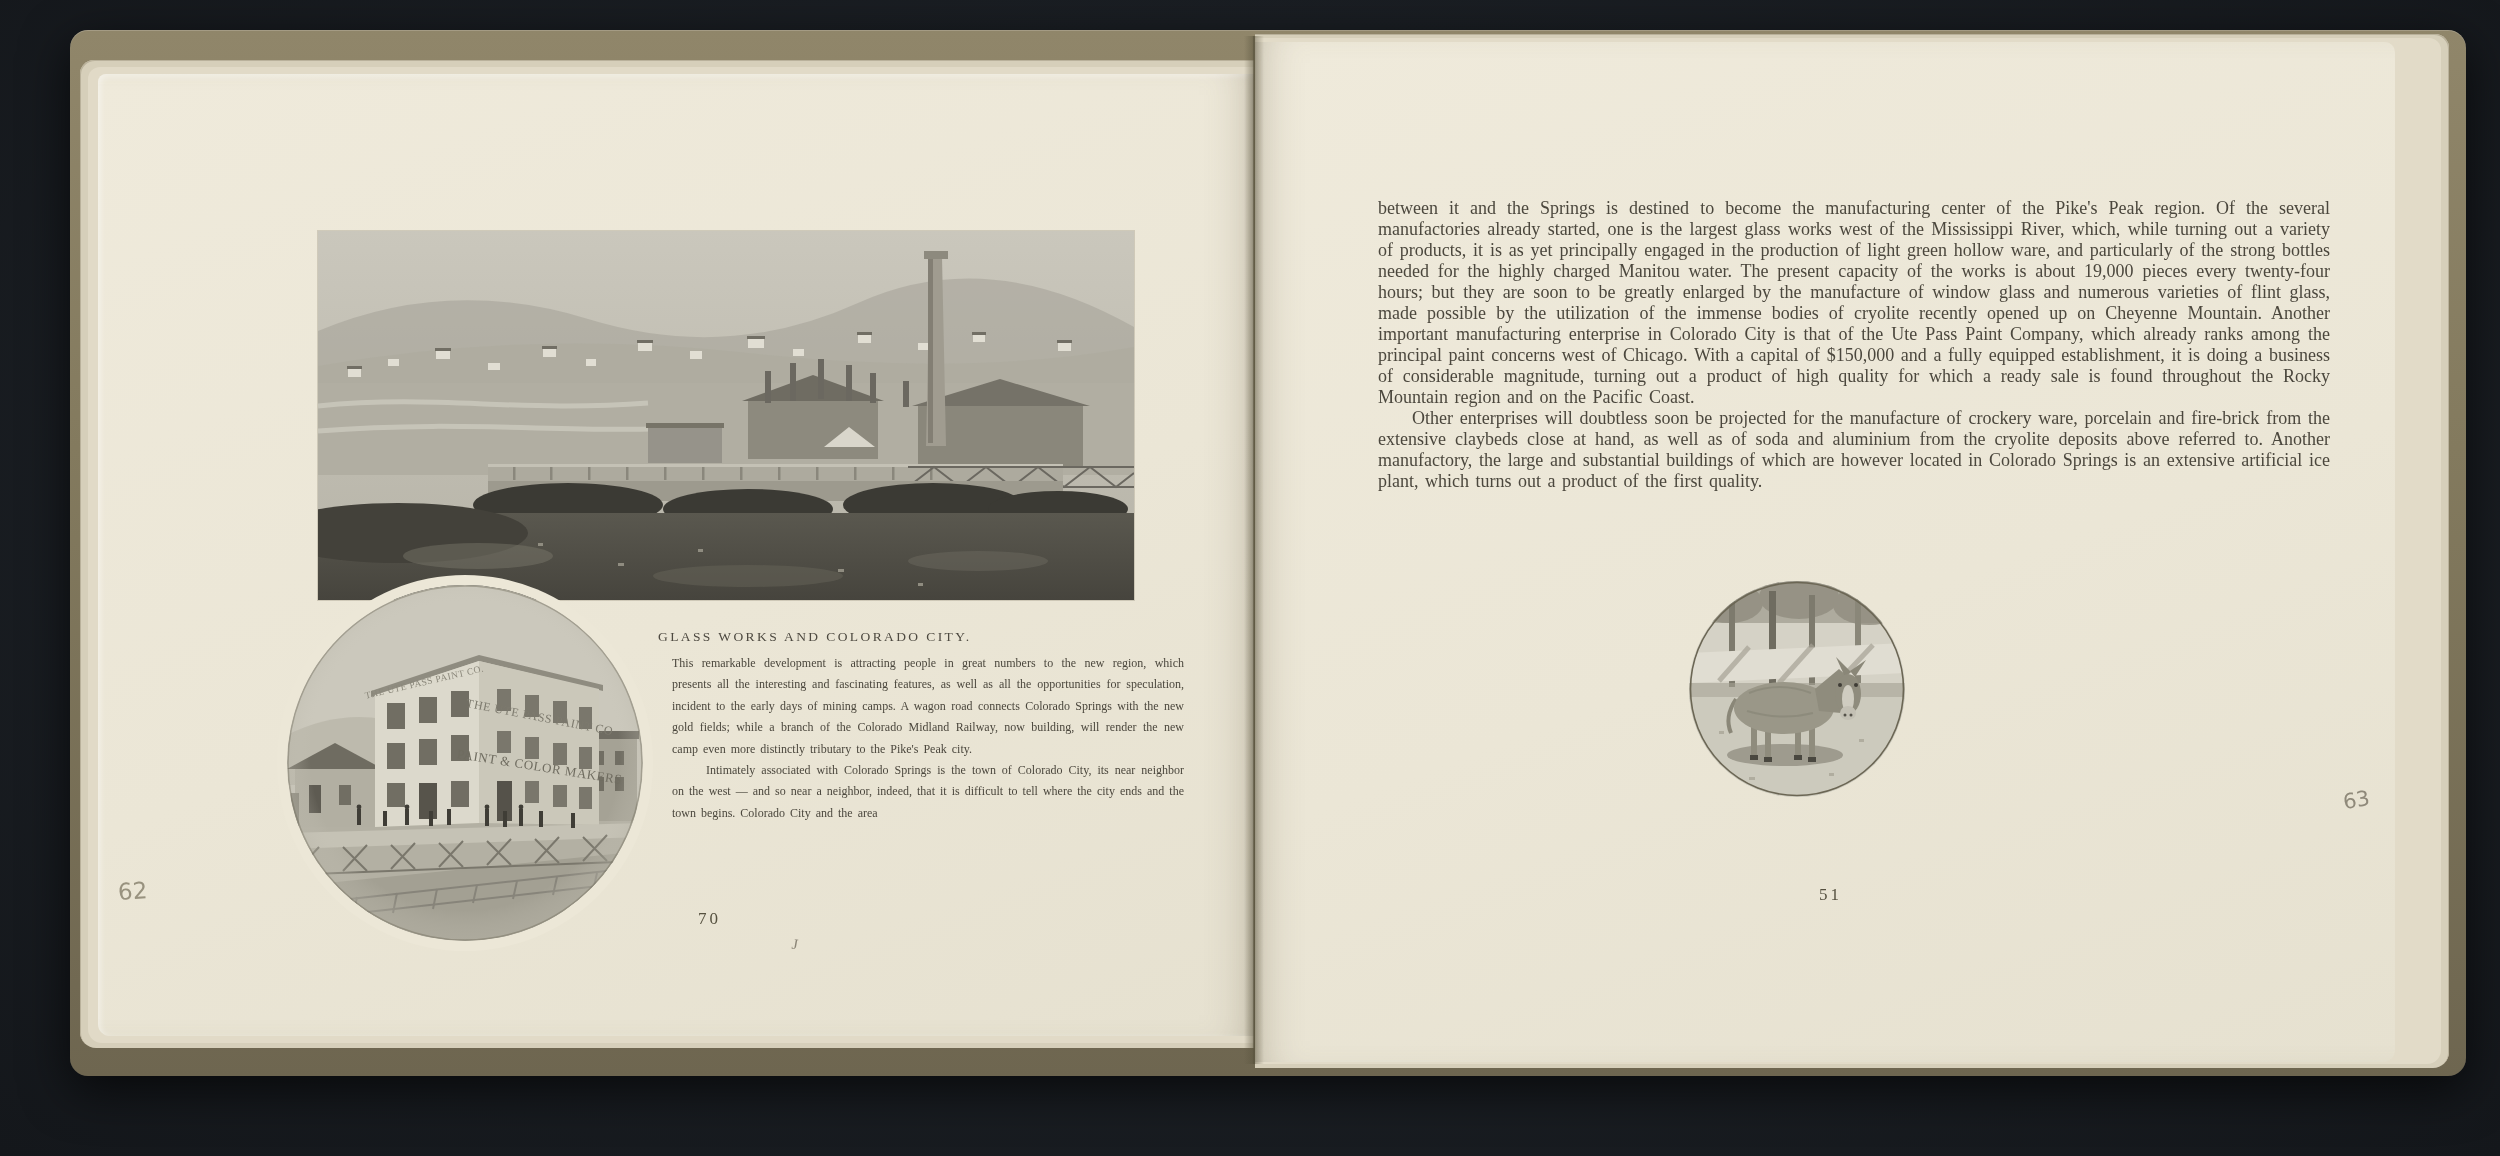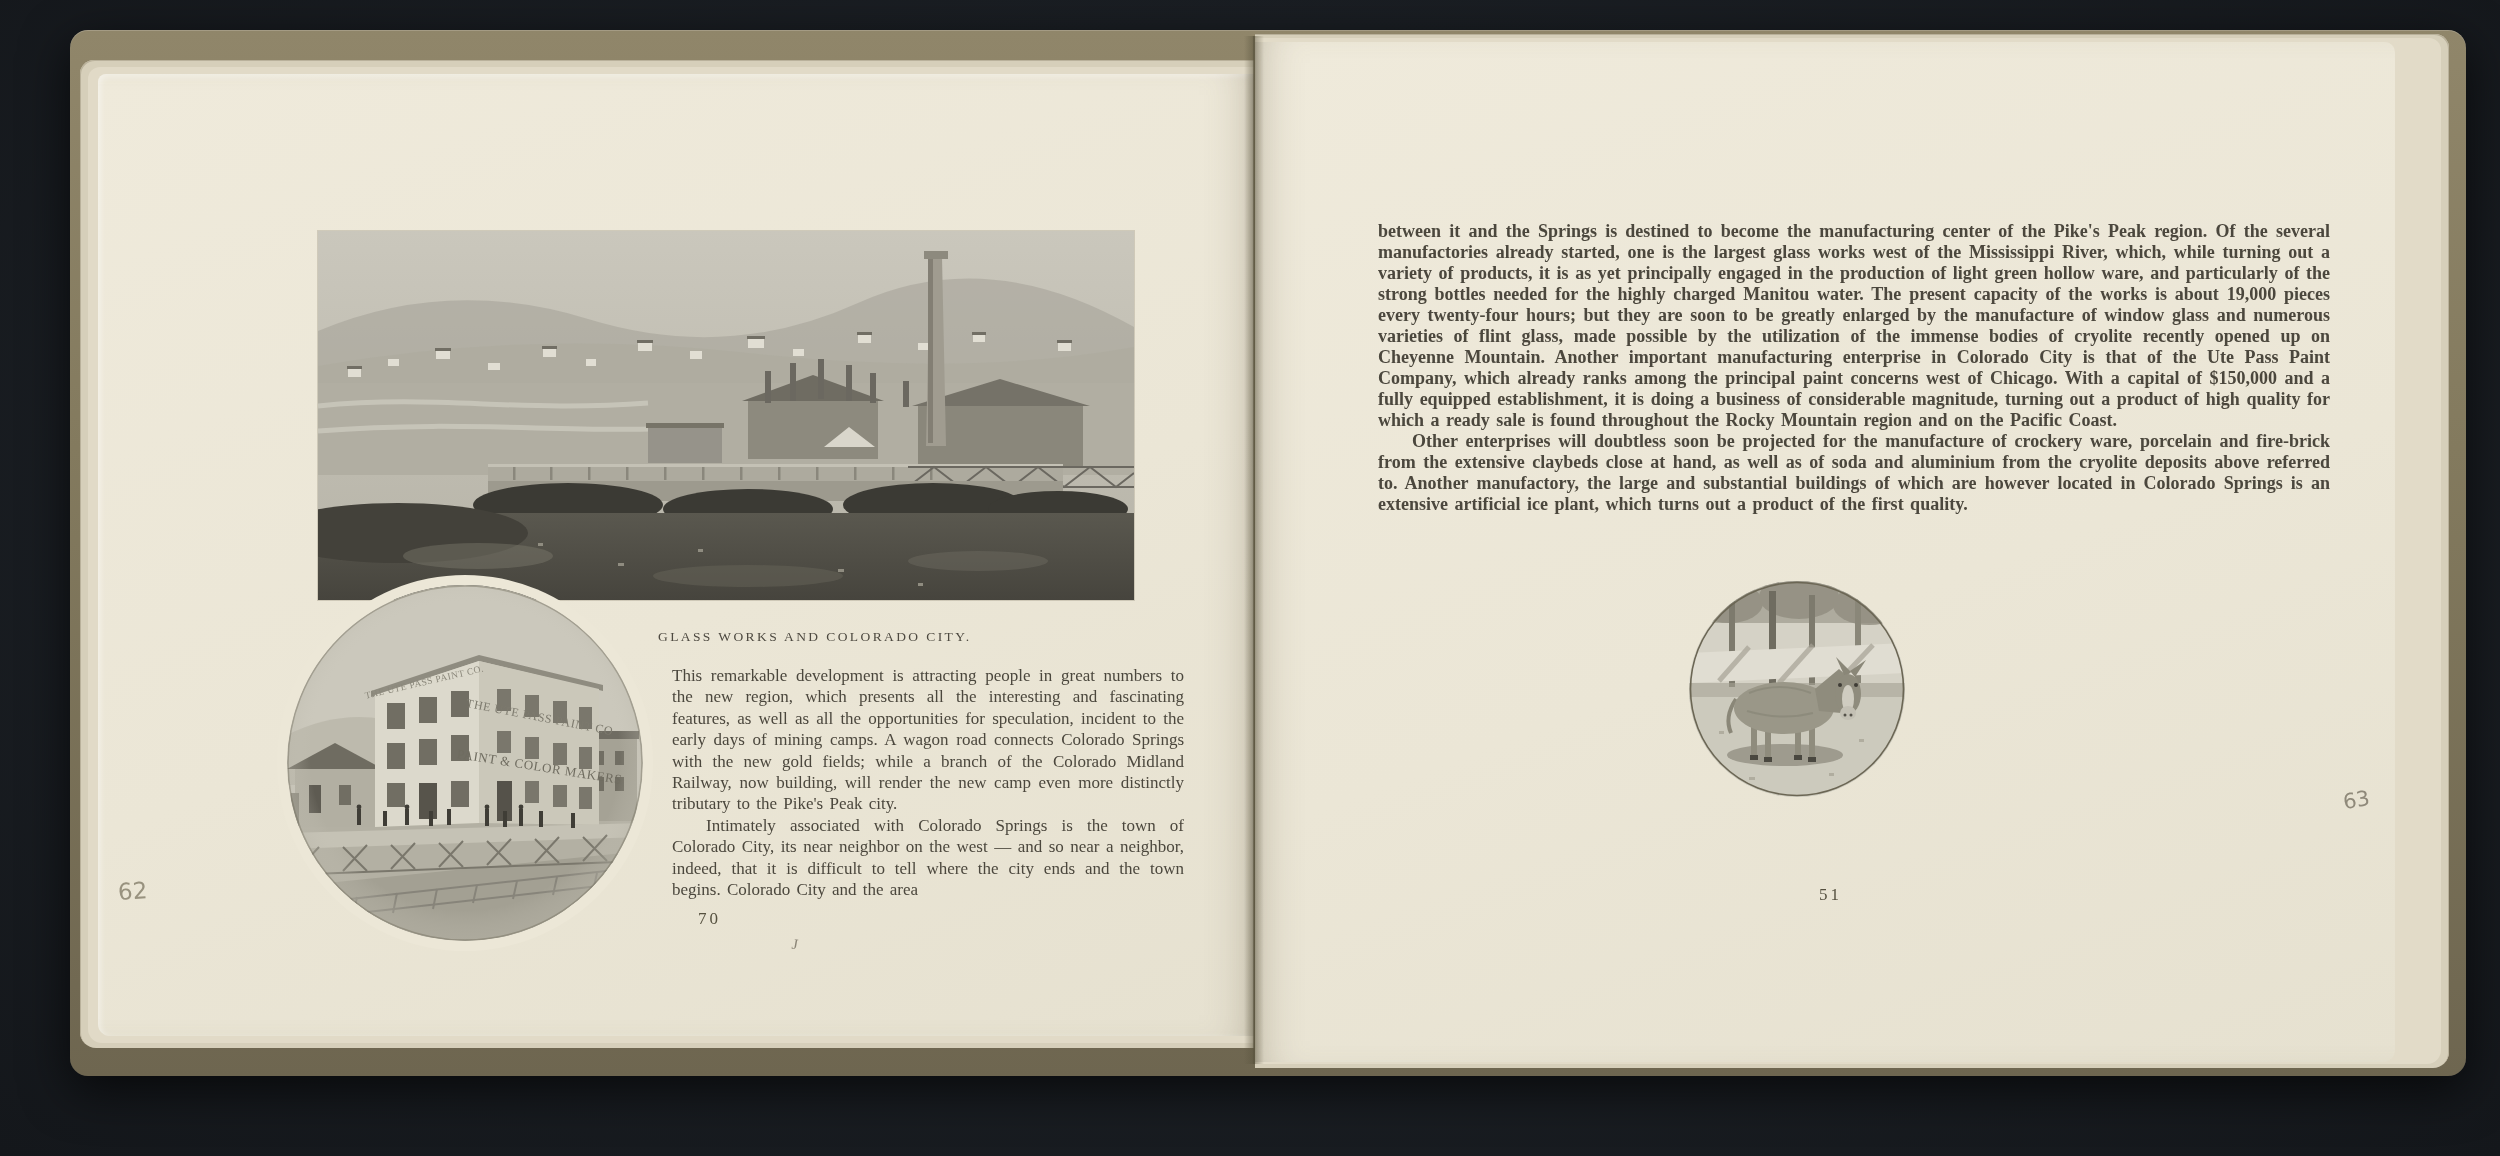--- a/index.html
+++ b/index.html
@@ -22,22 +22,22 @@
   .gutter{position:absolute;left:1244px;top:36px;width:20px;height:1028px;
           background:linear-gradient(90deg,rgba(90,84,62,0) 0%,rgba(90,84,62,.45) 42%,#5b5540 50%,rgba(90,84,62,.4) 58%,rgba(90,84,62,0) 100%);}
   .photo-rect{position:absolute;left:220px;top:157px;width:816px;height:369px;box-shadow:0 0 0 1px rgba(120,112,92,.25);}
   .photo-circle{position:absolute;left:189px;top:511px;width:356px;height:356px;border-radius:50%;
                 box-shadow:0 0 0 10px #ece7d7;}
   .photo-circle svg{display:block;border-radius:50%;}
   .donkey-circle{position:absolute;left:434px;top:539px;width:216px;height:216px;border-radius:50%;}
   .caption{position:absolute;left:560px;top:555px;width:300px;text-align:left;
            font-size:13.5px;letter-spacing:2.4px;color:#4d4940;white-space:nowrap;}
   .body-text{position:absolute;color:#4b473d;text-align:justify;}
-  .lp-text{left:574px;top:579px;width:512px;font-size:17px;line-height:21.4px;word-spacing:2px;margin-top:12px;}
-  .rp-text{left:123px;top:179px;width:952px;font-size:18px;line-height:21px;word-spacing:2px;font-weight:bold;}
+  .lp-text{left:574px;top:579px;width:512px;font-size:12px;line-height:21.4px;word-spacing:2px;}
+  .rp-text{left:123px;top:156px;width:952px;font-size:18px;line-height:21px;word-spacing:2px;}
   .body-text p{margin:0;}
   .body-text p.indent{text-indent:34px;}
   .pagenum{position:absolute;font-size:17px;letter-spacing:3px;color:#55503f;}
   .pn-left{left:600px;top:835px;}
   .pn-right{left:532px;top:843px;margin-left:32px;}
   .pencil{position:absolute;font-family:"DejaVu Sans",sans-serif;color:#98927f;}
   .hw-62{left:20px;top:804px;font-size:23px;transform:rotate(-4deg);}
   .hw-63{left:1088px;top:746px;font-size:21px;transform:rotate(-10deg);color:#8f897a;}
   .stray{left:694px;top:862px;font-size:15px;color:#8b8577;transform:rotate(10deg);font-family:"Liberation Serif",serif;}
 </style>

